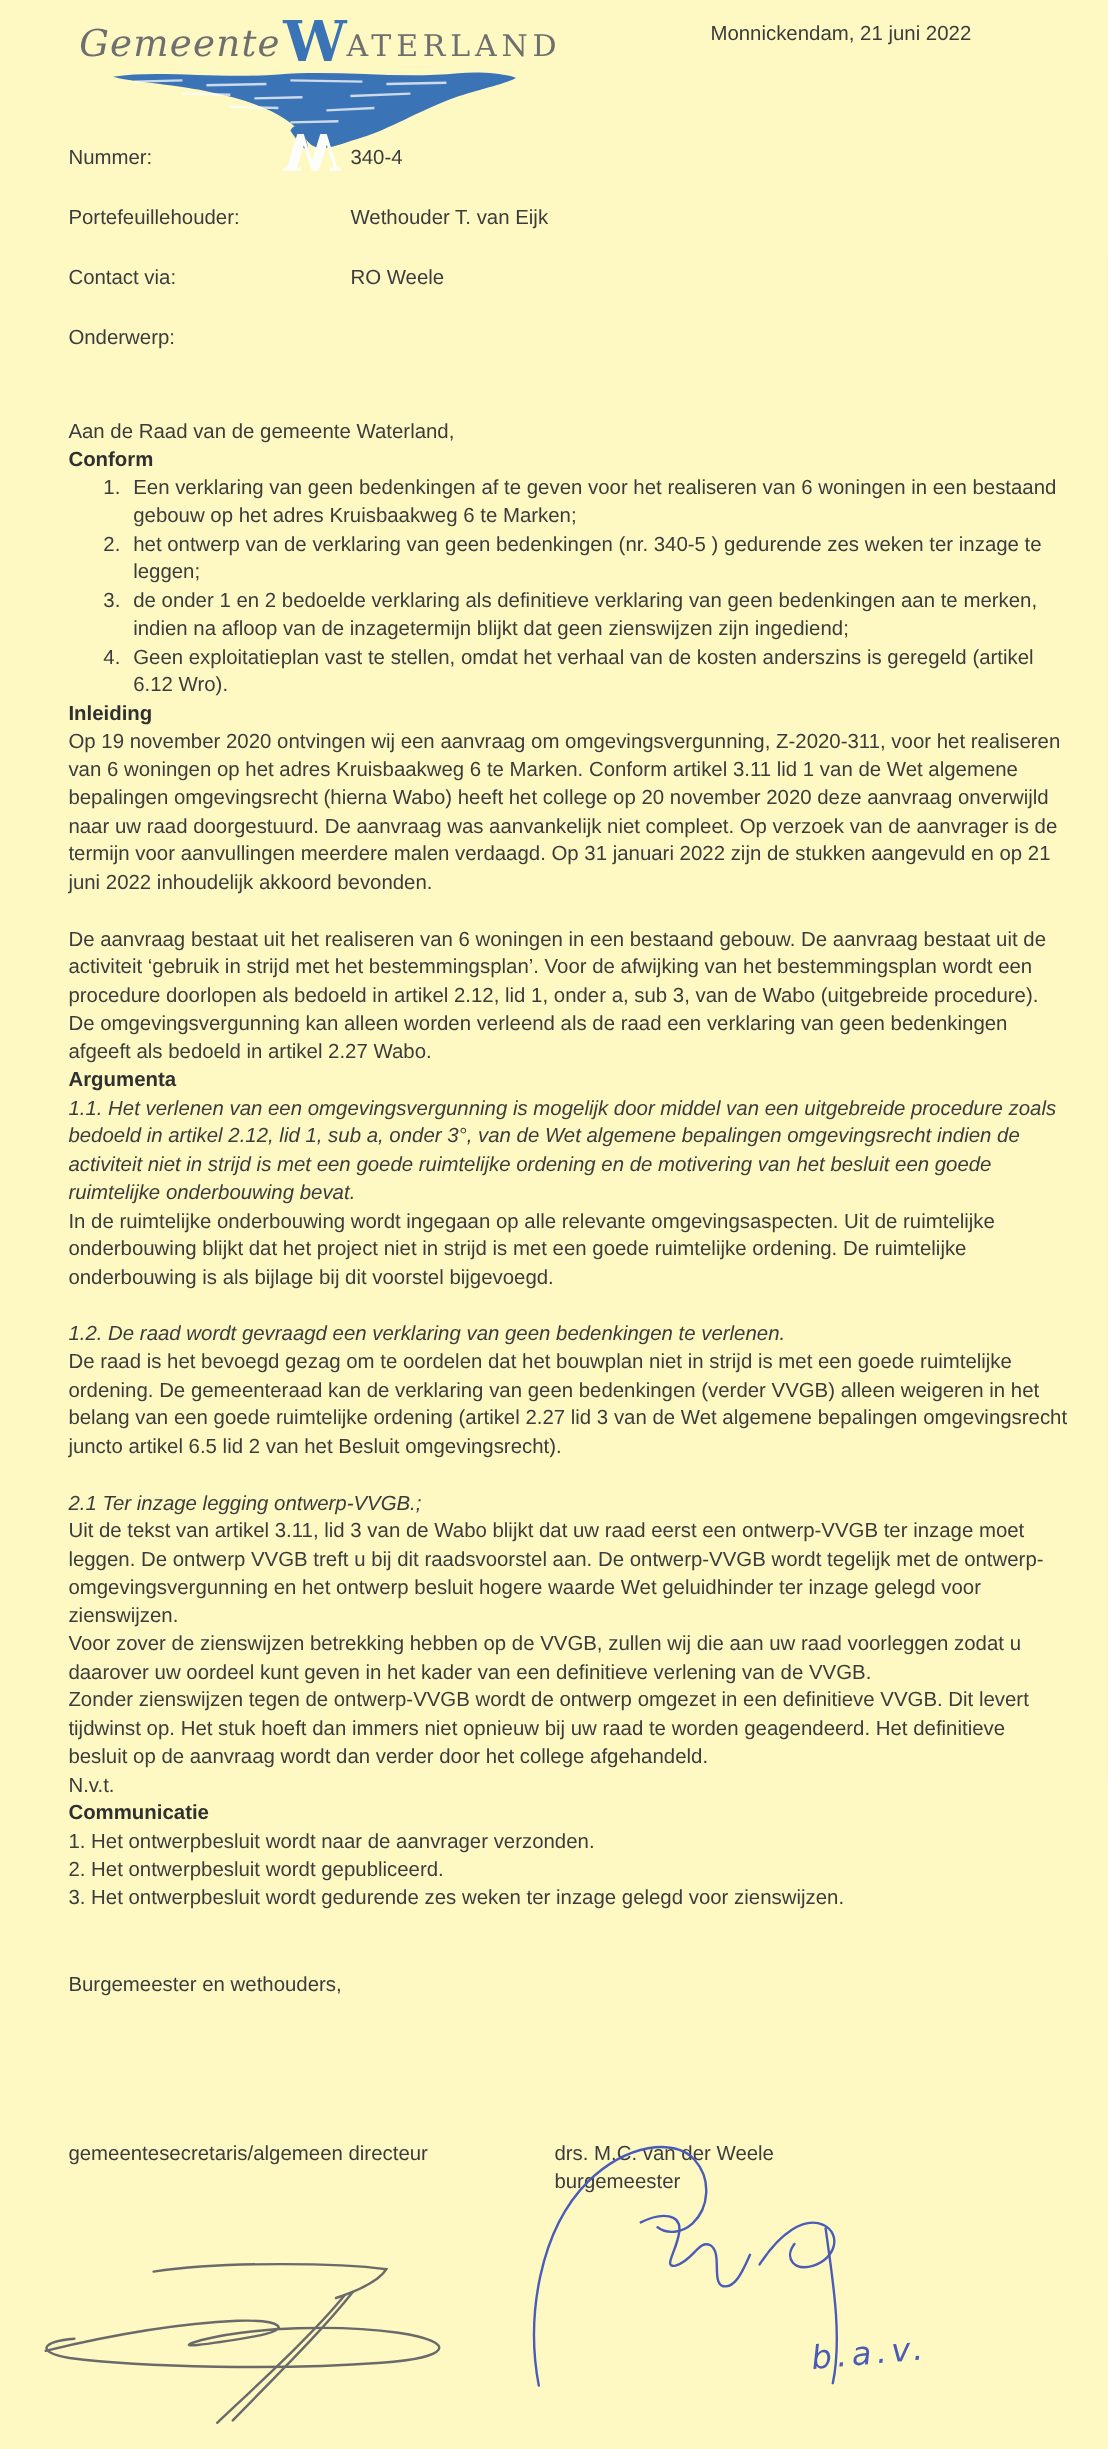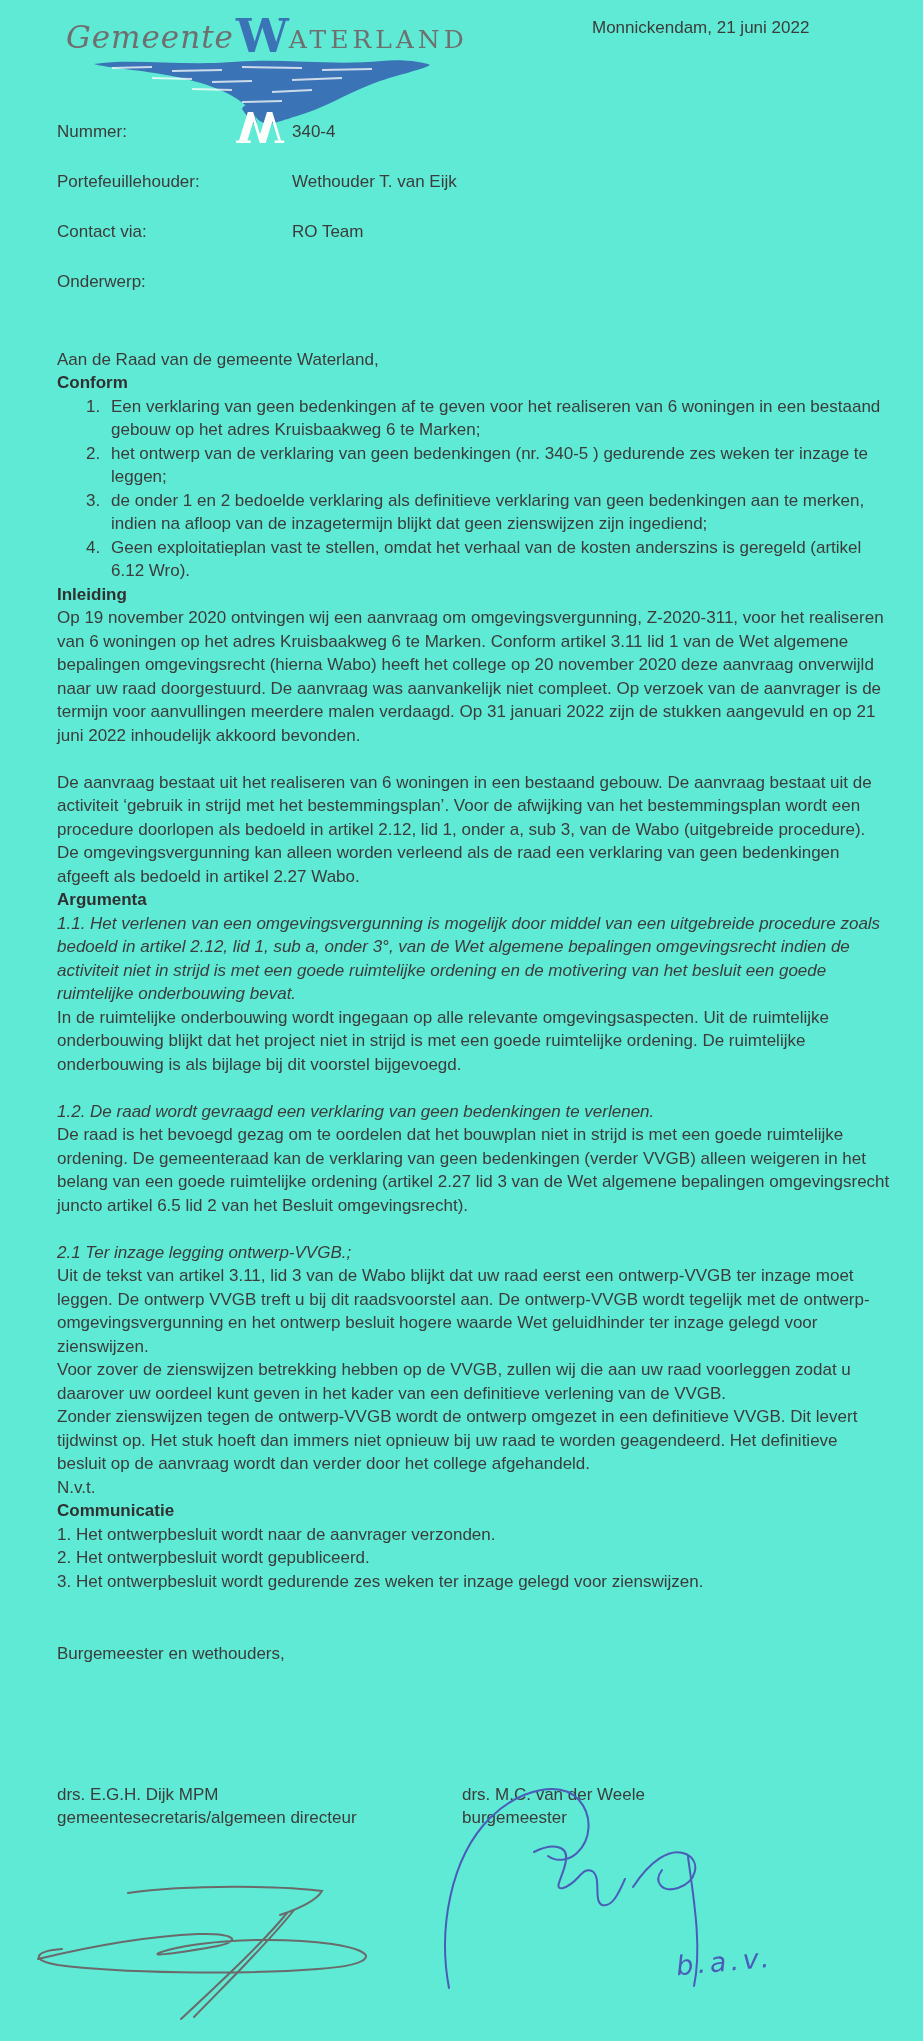--- a/index.html
+++ b/index.html
@@ -1,21 +1,21 @@
 <!DOCTYPE html>
 <html><head>
 <meta charset="utf-8">
 <style>
   html,body { margin:0; padding:0; }
   body { background:#e8e8e8; }
   .page {
     position:relative;
     width:923px; height:2041px;
     margin:0 auto;
-    background:#5eead4;
+    background:#fef9c3;
     font-family:"Liberation Sans", sans-serif;
     color:#3c3c3c;
     overflow:hidden;
   }
 
   
   .logo { position:absolute; left:66px; top:8px; width:380px; }
   .logo-line { white-space:nowrap; }
   .logo-gemeente {
     font-family:"DejaVu Serif", serif;
@@ -110,21 +110,21 @@
     <div class="meta-row">
       <span class="meta-label">Nummer:</span>
       <span class="meta-value">340-4</span>
     </div>
     <div class="meta-row">
       <span class="meta-label">Portefeuillehouder:</span>
       <span class="meta-value">Wethouder T. van Eijk</span>
     </div>
     <div class="meta-row">
       <span class="meta-label">Contact via:</span>
-      <span class="meta-value">RO Team</span>
+      <span class="meta-value">RO Weele</span>
     </div>
     <div class="meta-row">
       <span class="meta-label">Onderwerp:</span>
     </div>
 
     <p class="salutation">Aan de Raad van de gemeente Waterland,</p>
 
     <h3 class="hd hd-voorstel">Conform</h3>
     <ol class="voorstel-list">
       <li>Een verklaring van geen bedenkingen af te geven voor het realiseren van 6 woningen in een bestaand gebouw op het adres Kruisbaakweg 6 te Marken;</li>
@@ -153,21 +153,20 @@
     <ul class="comm-list">
       <li>1. Het ontwerpbesluit wordt naar de aanvrager verzonden.</li>
       <li>2. Het ontwerpbesluit wordt gepubliceerd.</li>
       <li>3. Het ontwerpbesluit wordt gedurende zes weken ter inzage gelegd voor zienswijzen.</li>
     </ul>
 
     <p class="bw">Burgemeester en wethouders,</p>
 
     <div class="names">
       <div class="name-col-left">
-        <div>drs. E.G.H. Dijk MPM</div>
         <div>gemeentesecretaris/algemeen directeur</div>
       </div>
       <div class="name-col-right">
         <div>drs. M.C. van der Weele</div>
         <div>burgemeester</div>
       </div>
     </div>
   </div>
 
   <svg class="sig-overlay" width="923" height="2041" viewBox="0 0 923 2041">

